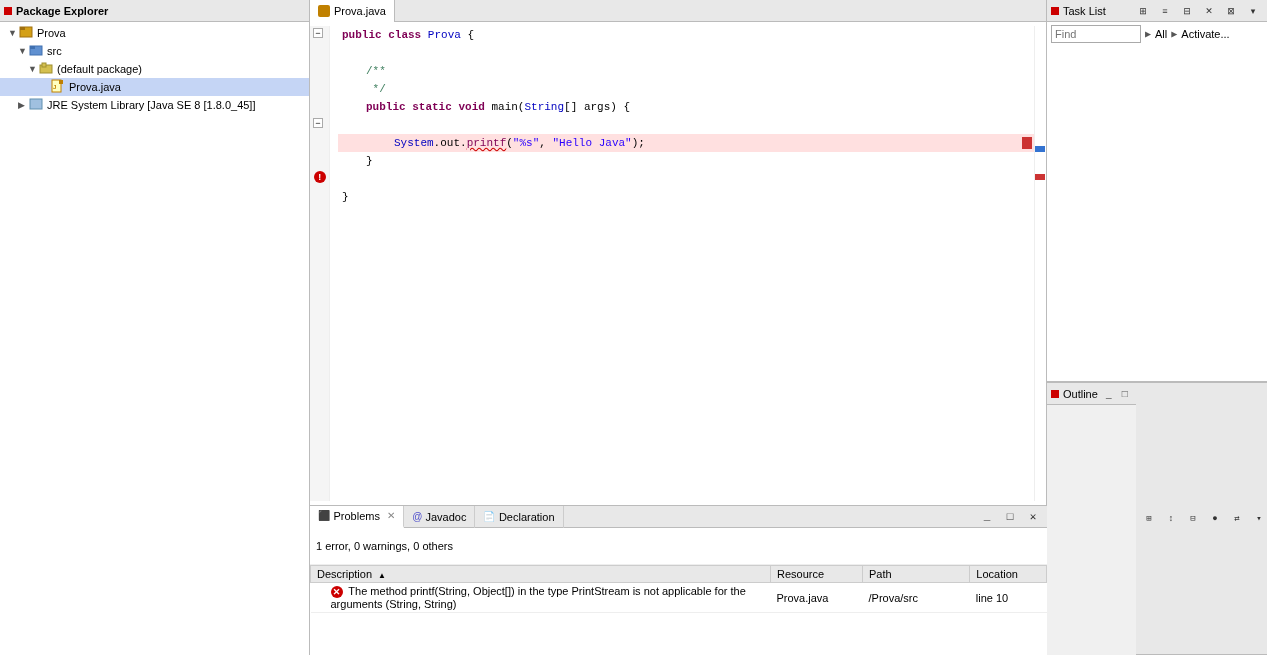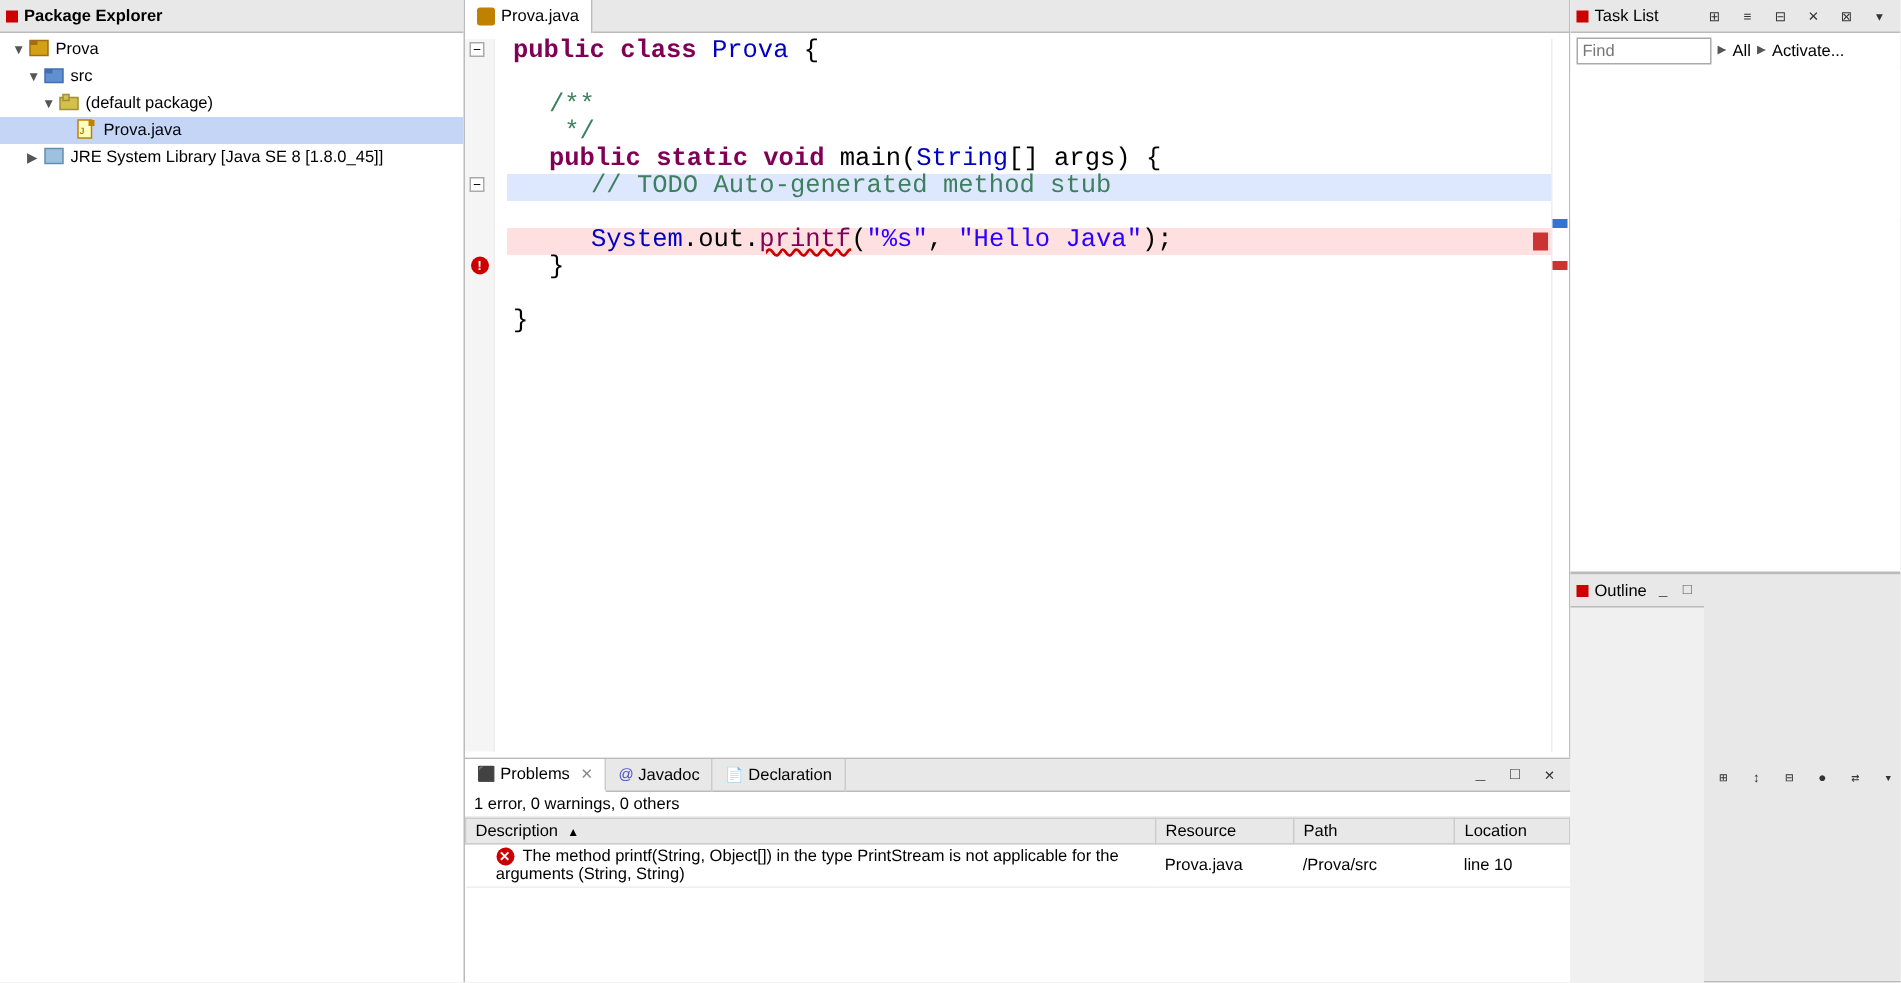--- a/index.html
+++ b/index.html
@@ -147,21 +147,21 @@
       background: #f5f5f5;
       border-right: 1px solid #eee;
       flex-shrink: 0;
       position: relative;
     }
 
     .code-lines {
       flex: 1;
       padding-left: 8px;
       line-height: 18px;
-      font-size: 17px;
+      font-size: 11px;
     }
 
     .code-line {
       display: flex;
       align-items: center;
       min-height: 18px;
       position: relative;
     }
 
     .code-line.highlighted {
@@ -335,21 +335,21 @@
 
     .bottom-toolbar {
       margin-left: auto;
       display: flex;
       align-items: center;
       padding: 0 4px;
       gap: 3px;
     }
 
     .error-summary {
-      padding: 2px 6px;
+      padding: 12px 6px;
       font-family: Arial, sans-serif;
       font-size: 11px;
       border-bottom: 1px solid #eee;
     }
 
     .problems-table {
       width: 100%;
       border-collapse: collapse;
     }
 
@@ -557,23 +557,20 @@
 
 
             <div class="code-line" style="padding-left:28px;">
               <span class="cm">&nbsp;*/</span>
             </div>
 
             <div class="code-line" style="padding-left:28px;">
               <span class="kw">public</span>&nbsp;<span class="kw">static</span>&nbsp;<span class="kw">void</span>&nbsp;<span class="nm">main</span>(<span class="cl">String</span>[]&nbsp;<span class="nm">args</span>)&nbsp;{
             </div>
 
-            <div class="code-line highlighted" style="padding-left:56px;">
-              <span class="cm">// TODO Auto-generated method stub</span>
-            </div>
 
             <div class="code-line" style="padding-left:4px;">&nbsp;</div>
 
             <div class="code-line error-line" style="padding-left:56px;">
               <span class="cl">System</span>.<span class="nm">out</span>.<span style="text-decoration:underline wavy #cc0000; color:#7f0055;">printf</span>(<span class="st">"%s"</span>,&nbsp;<span class="st">"Hello Java"</span>);
               <span style="position:absolute; right:2px; top:3px; display:inline-block; width:10px; height:12px; background:#cc3333;"></span>
             </div>
 
             <div class="code-line" style="padding-left:28px;">}</div>
 

